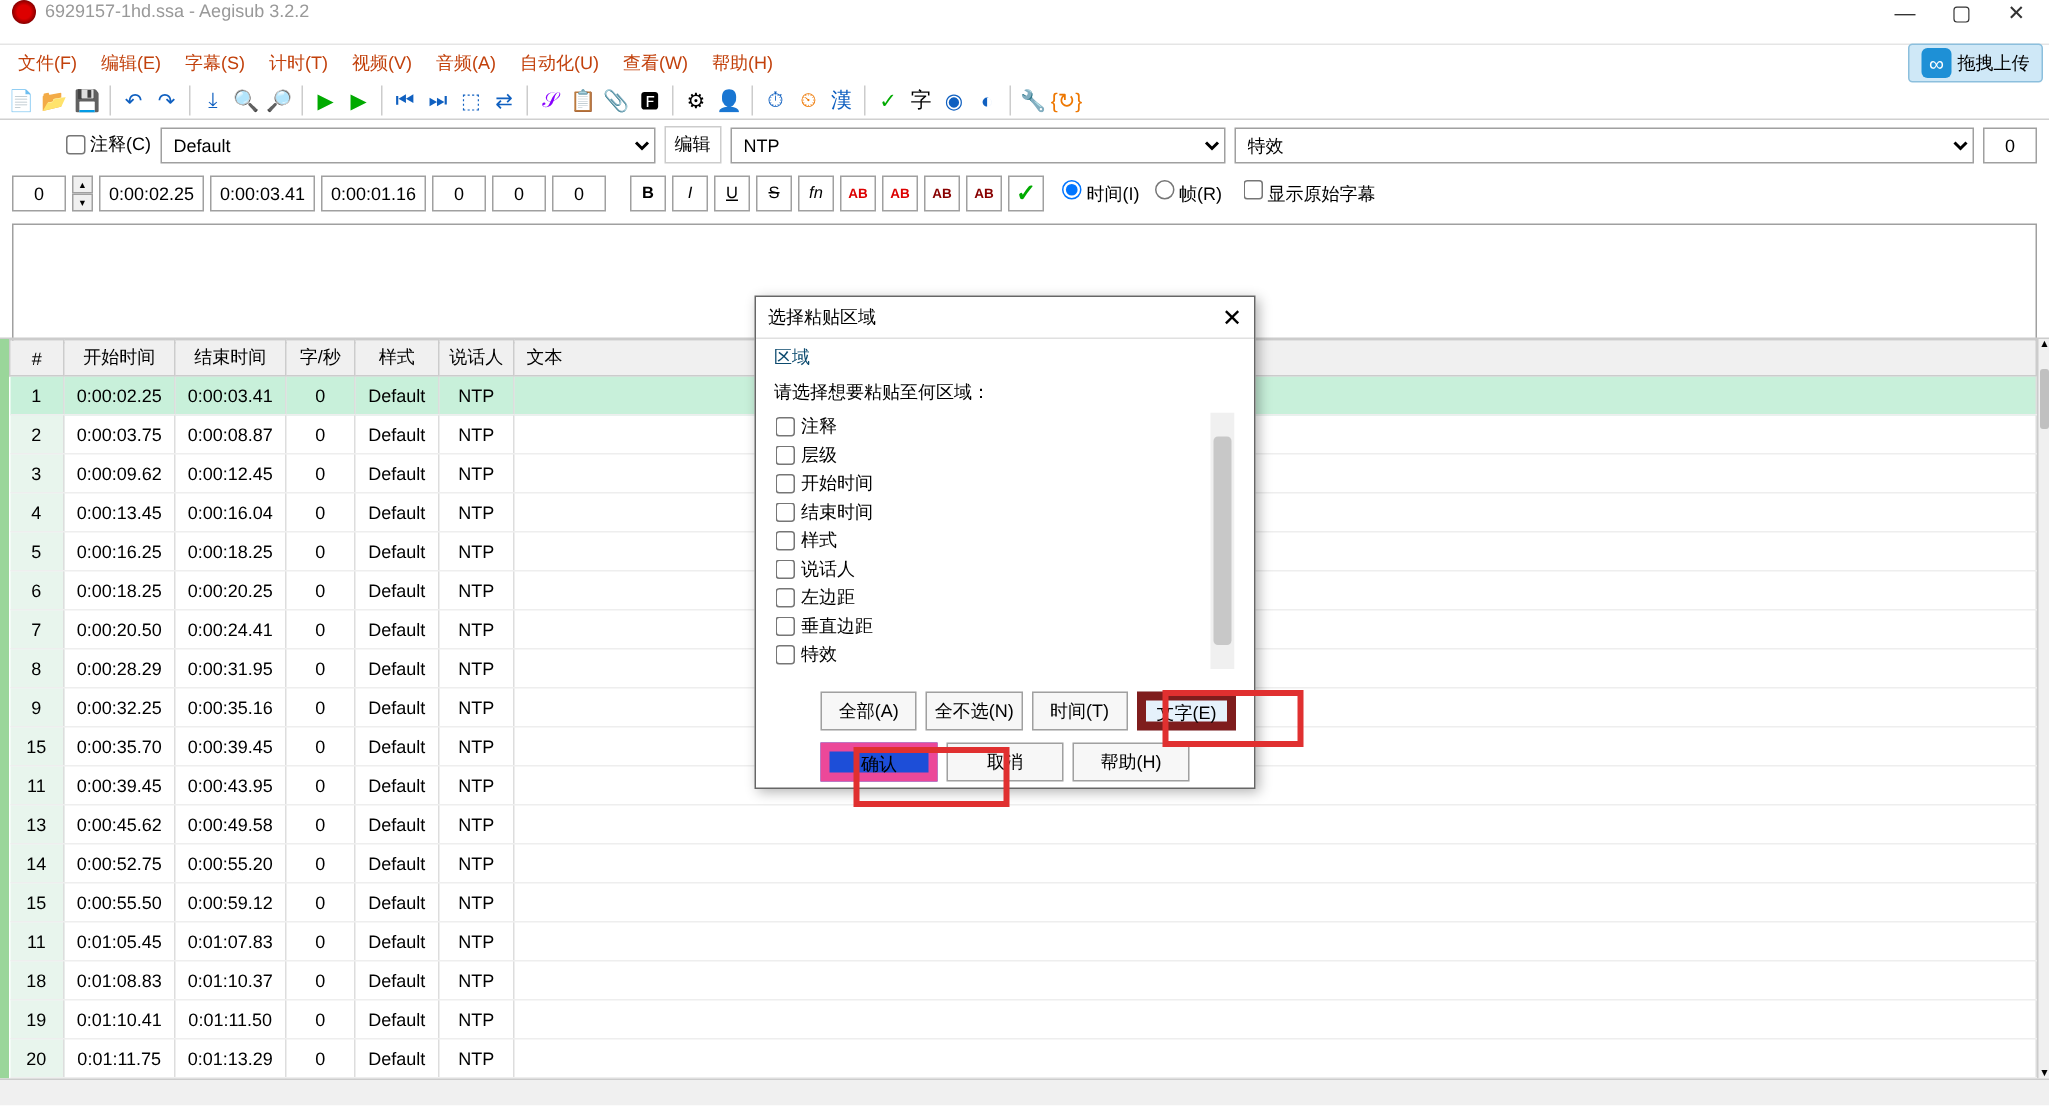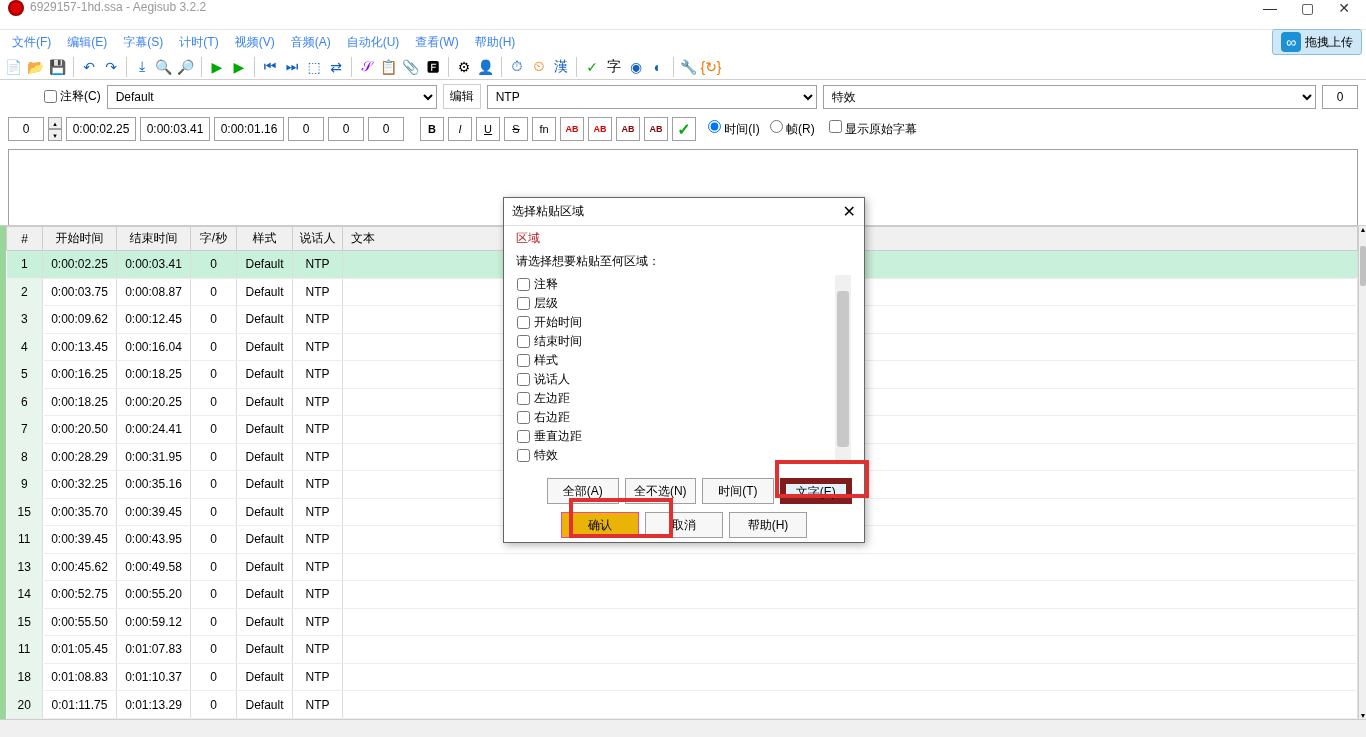--- a/index.html
+++ b/index.html
@@ -7,21 +7,21 @@
 
 
 .titlebar { height: 30px; display: flex; align-items: flex-start; padding: 0 8px; border-bottom: 1px solid #e5e5e5; background: #fff; }
 .titlebar .app-icon { width: 16px; height: 16px; background: radial-gradient(circle, #d00 40%, #800 70%); border-radius: 50%; margin-right: 6px; }
 .titlebar .title { color: #999; font-size: 12px; }
 .titlebar .win-controls { margin-left: auto; display: flex; gap: 24px; padding-right: 8px; }
 .titlebar .win-controls span { font-size: 14px; color: #333; cursor: pointer; }
 
 
 .menubar { height: 24px; display: flex; align-items: center; padding: 0 4px; background: #fff; }
-.menubar .item { padding: 3px 8px; color: #3b82f6; }
+.menubar .item { padding: 3px 8px; color: #c2410c; }
 .menubar .upload-box { margin-left: auto; display: flex; align-items: center; background: #cfe8f7; border: 1px solid #8cbfdd; border-radius: 3px; padding: 2px 8px; gap: 4px; }
 .menubar .upload-box .cloud-icon { width: 20px; height: 20px; background: #1e90d6; border-radius: 4px; display: flex; align-items: center; justify-content: center; color: #fff; font-size: 14px; }
 
 
 .toolbar { height: 26px; display: flex; align-items: center; padding: 2px 4px; gap: 2px; border-bottom: 1px solid #d0d0d0; background: #fff; }
 .toolbar .sep { width: 1px; height: 20px; background: #ccc; margin: 0 3px; }
 .tb-btn { width: 20px; height: 20px; display: flex; align-items: center; justify-content: center; border: 1px solid transparent; font-size: 14px; }
 .tb-btn.blue { color: #1060c0; }
 .tb-btn.green { color: #0a0; }
 .tb-btn.orange { color: #e70; }
@@ -66,34 +66,34 @@
 table.grid tr.sel td.num-col { background: #c8f0da; }
 table.grid td.text-col { text-align: left; }
 .right-scroll { width: 8px; background: #f0f0f0; border-left: 1px solid #ccc; position: relative; }
 .right-scroll::before { content: ""; position: absolute; top: 20px; left: 1px; width: 6px; height: 40px; background: #c0c0c0; border-radius: 2px; }
 .right-scroll::after { content: "▲"; position: absolute; top: 0; left: 0; width: 8px; font-size: 7px; text-align: center; }
 .right-scroll .down { position: absolute; bottom: 0; left: 0; width: 8px; font-size: 7px; text-align: center; }
 
 .statusbar { position: absolute; bottom: 0; left: 0; right: 0; height: 18px; background: #f0f0f0; border-top: 1px solid #ccc; }
 
 
-.dialog { position: absolute; left: 503px; top: 197px; width: 362px; background: #fff; border: 1px solid #666; box-shadow: 2px 2px 8px rgba(0,0,0,.3); }
+.dialog { position: absolute; left: 503px; top: 197px; width: 334px; background: #fff; border: 1px solid #666; box-shadow: 2px 2px 8px rgba(0,0,0,.3); }
 .dialog .dlg-title { height: 28px; display: flex; align-items: center; padding: 0 8px; border-bottom: 1px solid #e0e0e0; }
 .dialog .dlg-title .close { margin-left: auto; font-size: 16px; }
-.dialog .group-label { padding: 4px 12px; color: #b91c1c; }
+.dialog .group-label { padding: 4px 12px; color: #0c4a6e; }
 .dialog .instr { padding: 2px 12px; }
 .dialog .checklist { margin: 2px 12px 6px; border: 1px solid transparent; max-height: 190px; overflow: hidden; position: relative; }
 .dialog .checklist .cl-scroll { position: absolute; right: 0; top: 0; bottom: 0; width: 16px; background: #f0f0f0; }
 .dialog .checklist .cl-scroll::before { content: ""; position: absolute; top: 16px; left: 2px; width: 12px; bottom: 16px; background: #c8c8c8; border-radius: 3px; }
 .dialog .checklist .item { display: flex; align-items: center; gap: 4px; padding: 1px 0; }
 .dialog .btn-row { display: flex; gap: 6px; padding: 4px 12px; justify-content: center; }
 .dialog .btn-row.top { padding-top: 8px; margin-left: 31px; }
 .dialog button.dbtn { width: 78px; height: 26px; border: 1px solid #a0a0a0; background: #f7f7f7; }
 .dialog button.dbtn.sel { border: 6px solid #7f1d1d; background: #e5f1fb; }
-.dialog button.dbtn.pressed { background: #eab308; border: 1px solid #ec4899; }
+.dialog button.dbtn.pressed { background: #1d4ed8; border: 6px solid #ec4899; }
 .hl-red { border: 4px solid #e03030; position: absolute; pointer-events: none; }
 .hl1 { left: 775px; top: 460px; width: 94px; height: 38px; }
 .hl2 { left: 569px; top: 498px; width: 104px; height: 40px; }
 </style>
 </head>
 <body>
 
 <div class="titlebar">
   <div class="app-icon"></div>
   <div class="title">6929157-1hd.ssa - Aegisub 3.2.2</div>
@@ -189,21 +189,21 @@
   <input class="time-field" value="0:00:03.41" style="">
   <input class="time-field" value="0:00:01.16" style="">
   <input class="margin-field" value="0" style="">
   <input class="margin-field" value="0" style="">
   <input class="margin-field" value="0" style="">
   <div style="width:8px"></div>
   <div class="fmt-btn bold">B</div>
   <div class="fmt-btn italic">I</div>
   <div class="fmt-btn underline">U</div>
   <div class="fmt-btn strike">S</div>
-  <div class="fmt-btn" style="">fn</div>
+  <div class="fmt-btn" style="font-style:italic">fn</div>
   <div class="fmt-btn">
       <span class="ab-red">AB</span>
     </div>
   <div class="fmt-btn">
       <span class="ab-red">AB</span>
     </div>
   <div class="fmt-btn">
       <span class="ab-dark">AB</span>
     </div>
   <div class="fmt-btn">
@@ -372,20 +372,29 @@
         <tr>
           <td class="num-col">18</td>
           <td>0:01:08.83</td>
           <td>0:01:10.37</td>
           <td>0</td>
           <td>Default</td>
           <td>NTP</td>
           <td class="text-col"></td>
         </tr>
         <tr>
+          <td class="num-col">19</td>
+          <td>0:01:10.41</td>
+          <td>0:01:11.50</td>
+          <td>0</td>
+          <td>Default</td>
+          <td>NTP</td>
+          <td class="text-col"></td>
+        </tr>
+        <tr>
           <td class="num-col">20</td>
           <td>0:01:11.75</td>
           <td>0:01:13.29</td>
           <td>0</td>
           <td>Default</td>
           <td>NTP</td>
           <td class="text-col"></td>
         </tr>
       </tbody>
   </table>
@@ -425,24 +434,20 @@
           <input type="checkbox" style=""> 
           <span>样式</span>
         </label>
         <label class="item">
           <input type="checkbox" style=""> 
           <span>说话人</span>
         </label>
         <label class="item">
           <input type="checkbox" style=""> 
           <span>左边距</span>
-        </label>
-        <label class="item">
-          <input type="checkbox" style=""> 
-          <span>右边距</span>
         </label>
         <label class="item">
           <input type="checkbox" style=""> 
           <span>垂直边距</span>
         </label>
         <label class="item">
           <input type="checkbox" style=""> 
           <span>特效</span>
         </label>
       </div>

